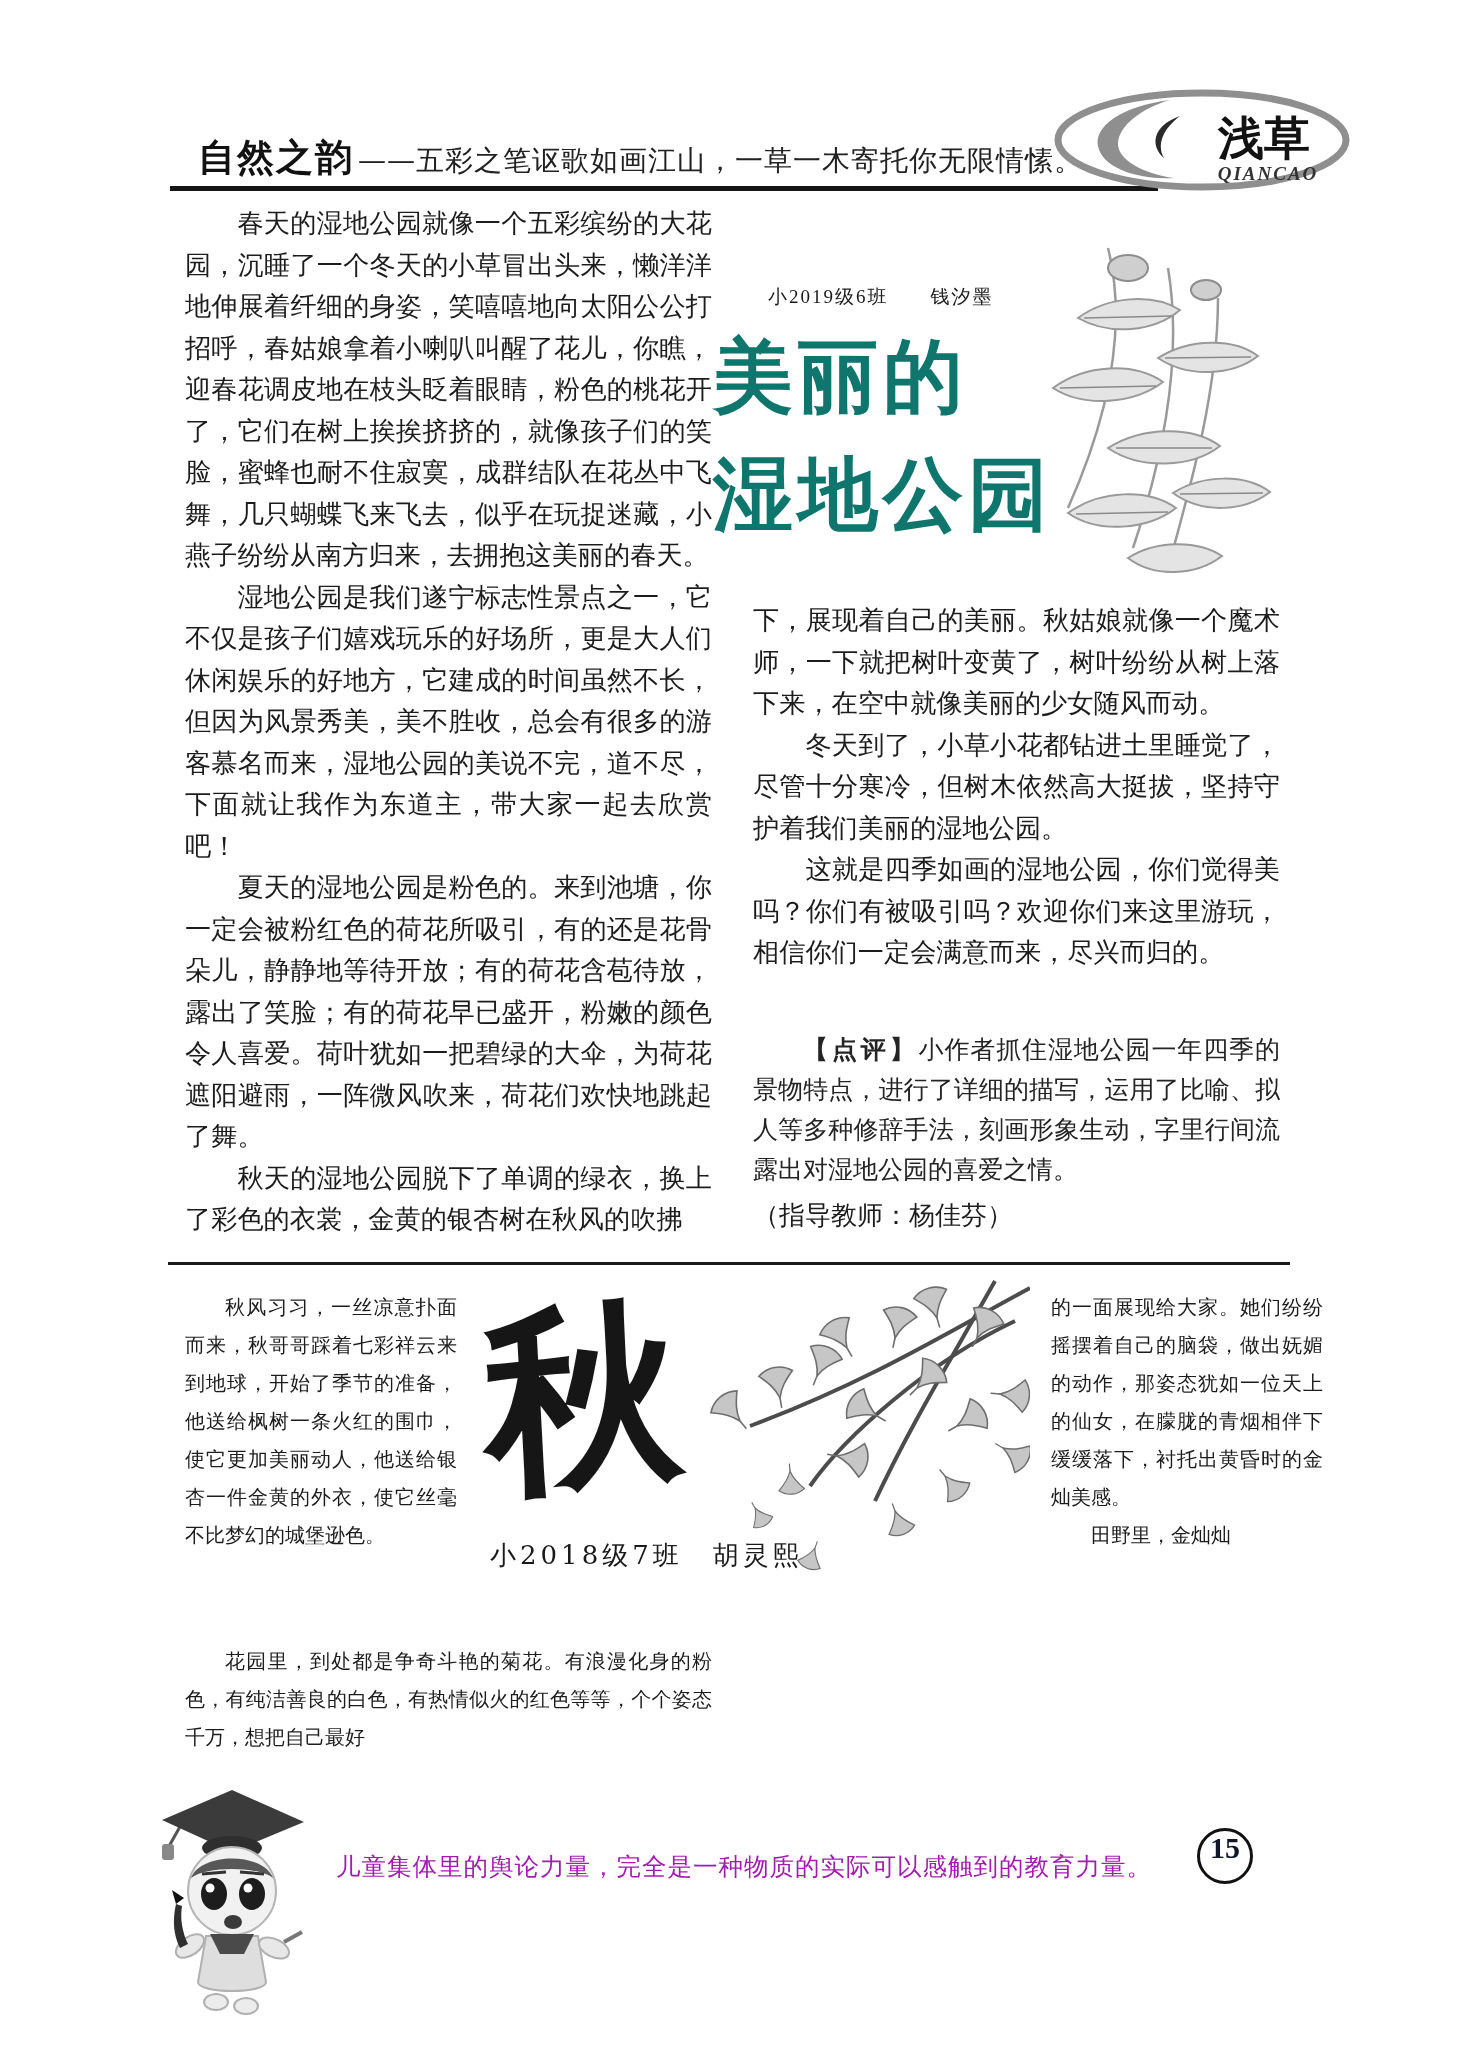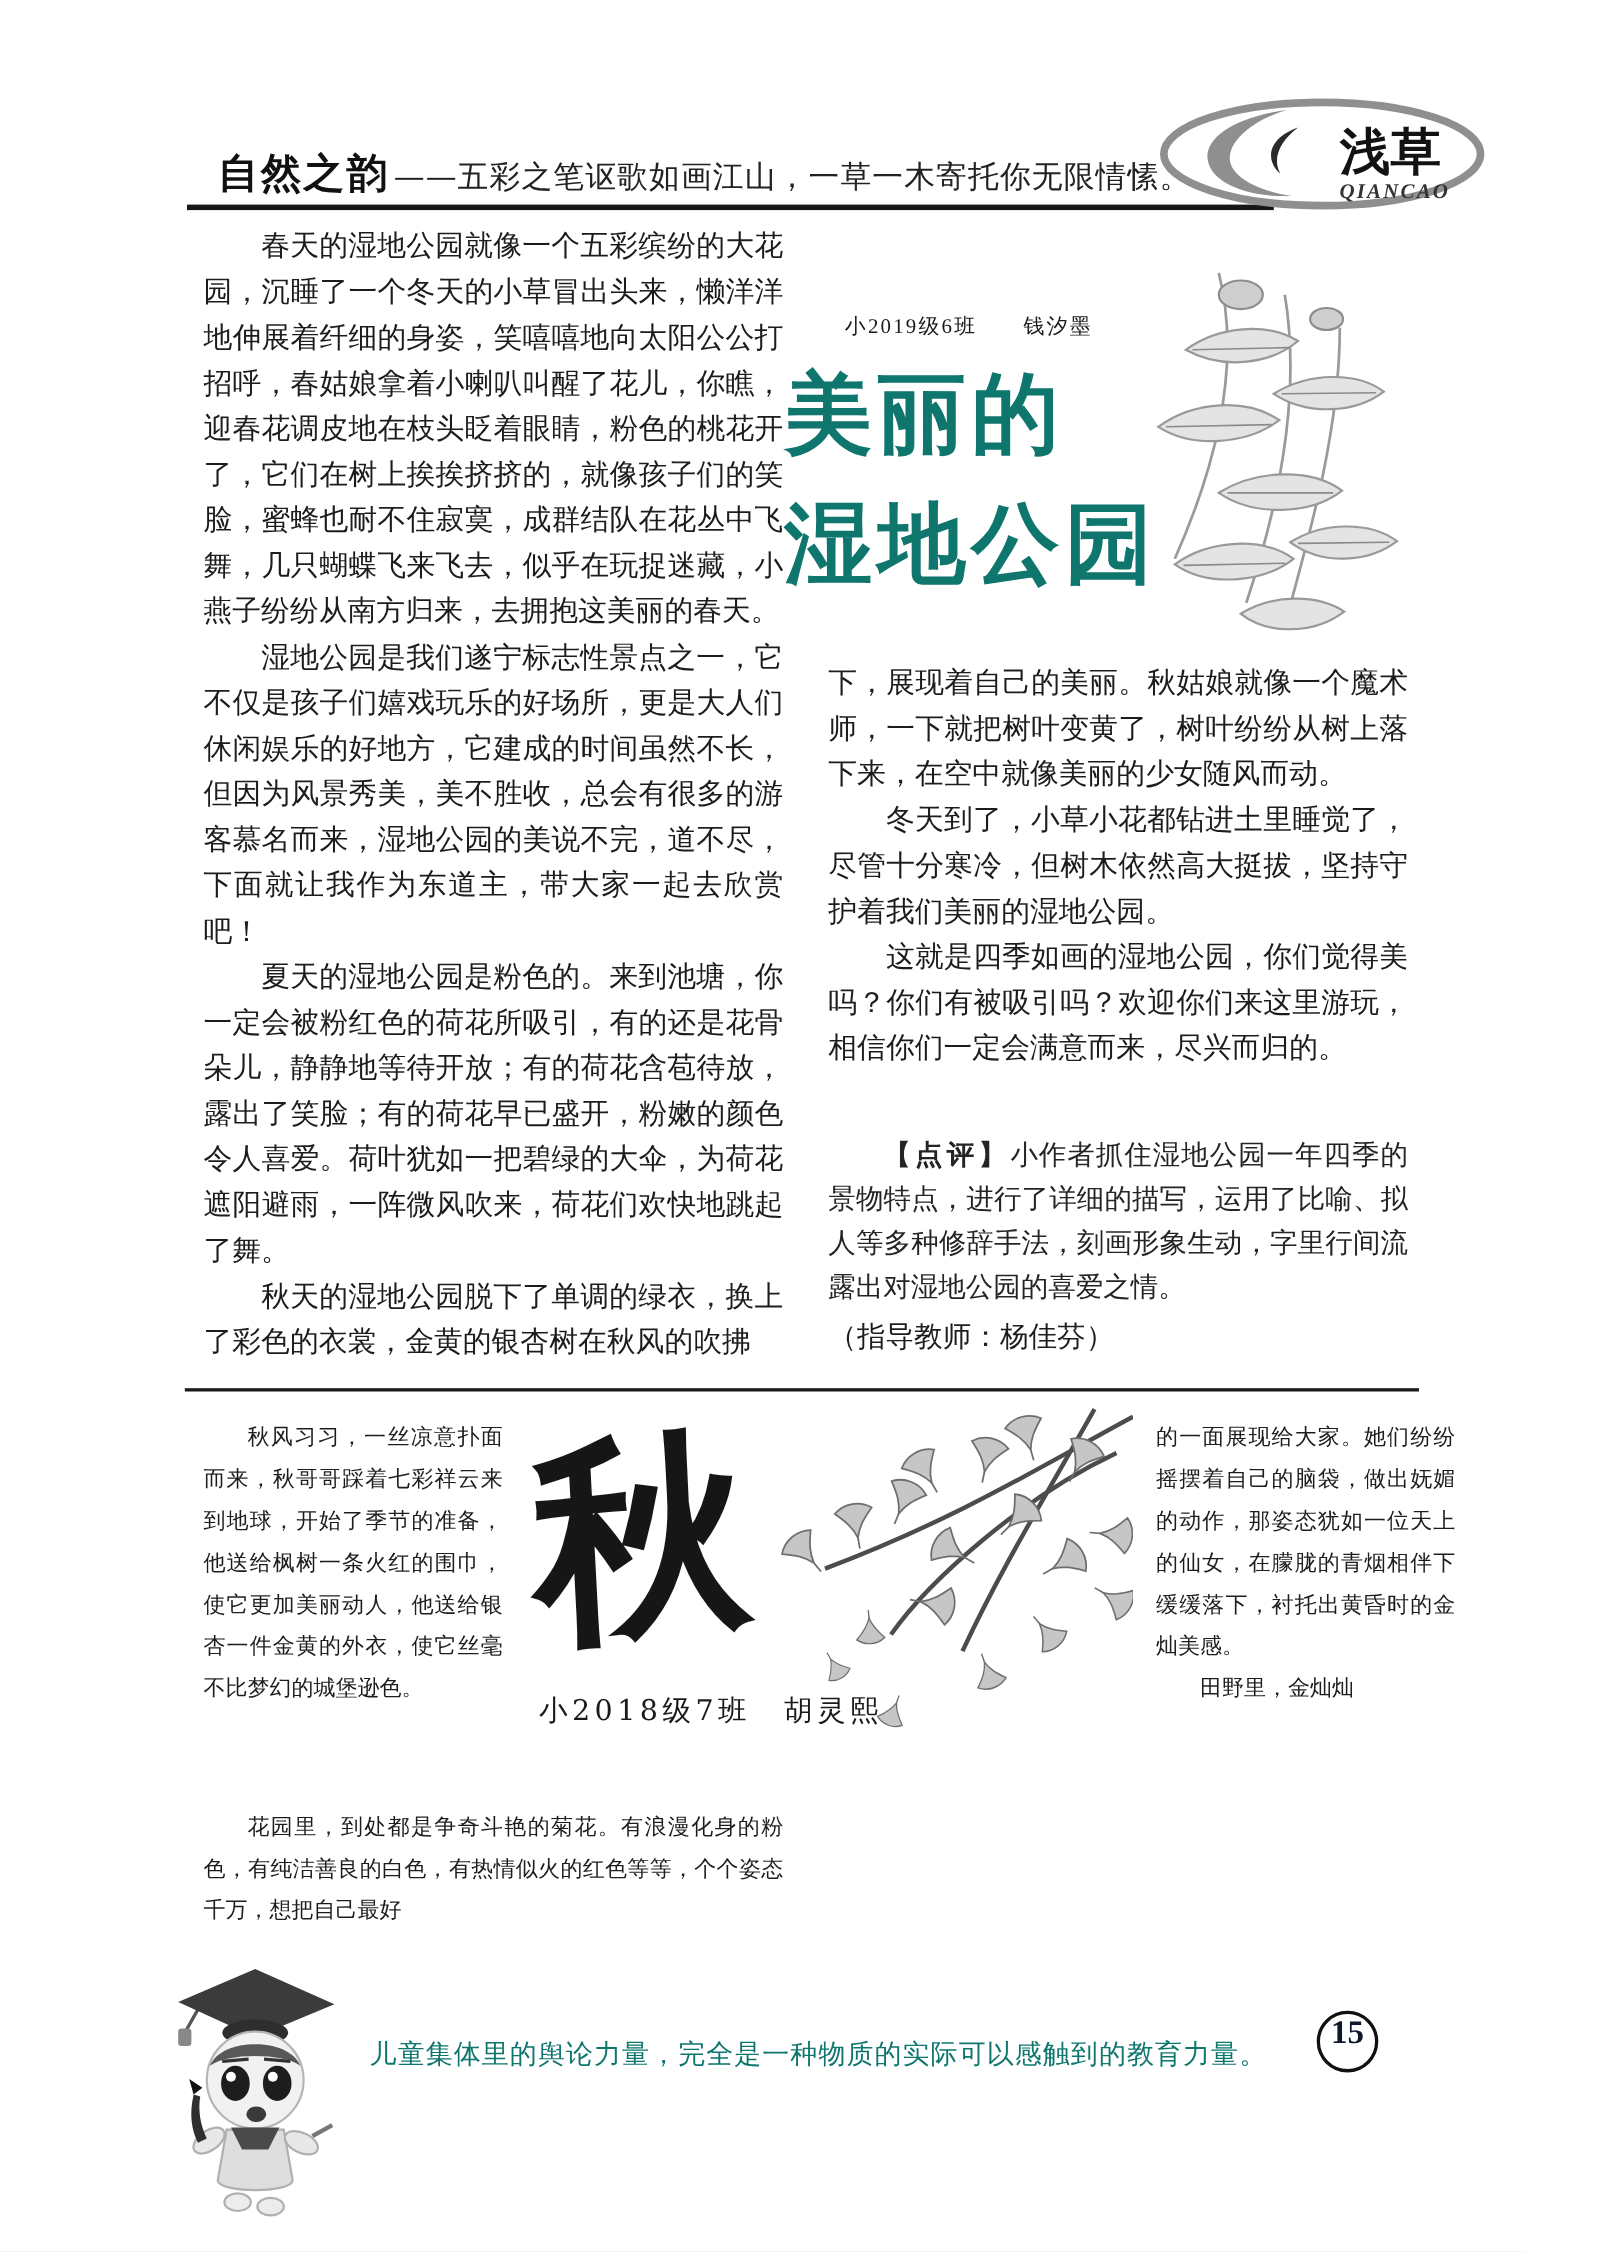--- a/index.html
+++ b/index.html
@@ -42,21 +42,21 @@
   .b-right-wide   { left:753px; top:1628px; width:527px; }
   .autumn-char { position:absolute; left:458px; top:1272px; width:250px; height:260px; z-index:2;
     font-family:"DejaVu Serif", serif; font-weight:900; font-size:198px; line-height:250px;
     color:#161616; transform:rotate(-6deg) skewX(-3deg); text-align:center; }
   .author2 { position:absolute; left:490px; top:1538px; font-size:26px; letter-spacing:4px;
     font-family:"DejaVu Serif", serif; color:#1a1a1a; white-space:nowrap; }
   .ginkgo { position:absolute; left:695px; top:1276px; width:335px; height:312px; }
   
   .mascot { position:absolute; left:146px; top:1786px; width:172px; height:240px; }
   .footer-quote { position:absolute; left:336px; top:1850px; font-family:"DejaVu Serif", serif;
-    font-size:24.5px; letter-spacing:1px; color:#0f766e; white-space:nowrap; }
+    font-size:24.5px; letter-spacing:1px; color:#a21caf; white-space:nowrap; }
   .page-num { position:absolute; left:1197px; top:1828px; width:56px; height:56px;
     border:3px solid #111; border-radius:50%; display:flex; justify-content:center;
     font-size:30px; font-weight:600; font-family:"Liberation Serif", serif; color:#0f172a; }
 </style>
 </head>
 <body>
 
 <div class="page">
 
   <div class="masthead">

